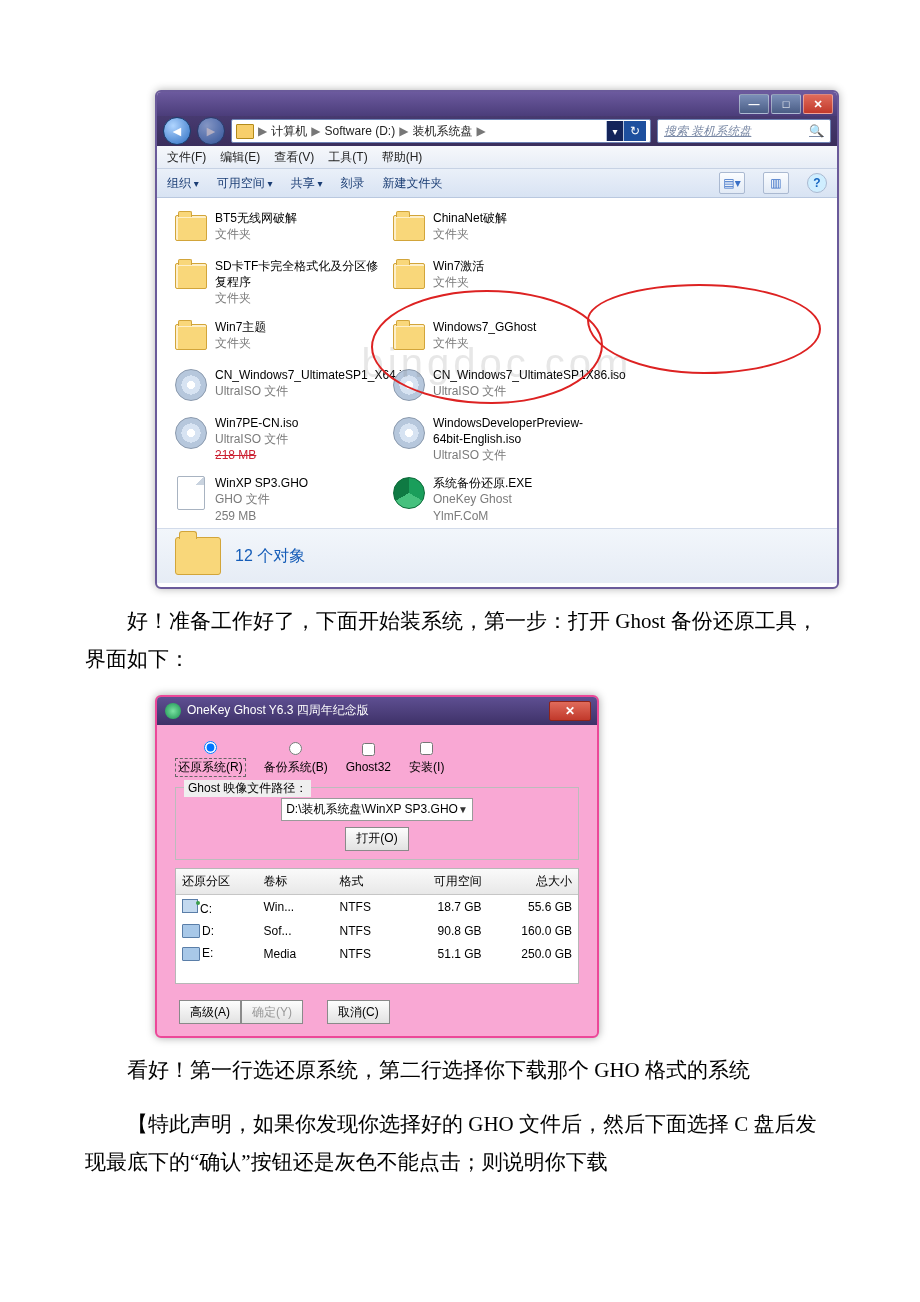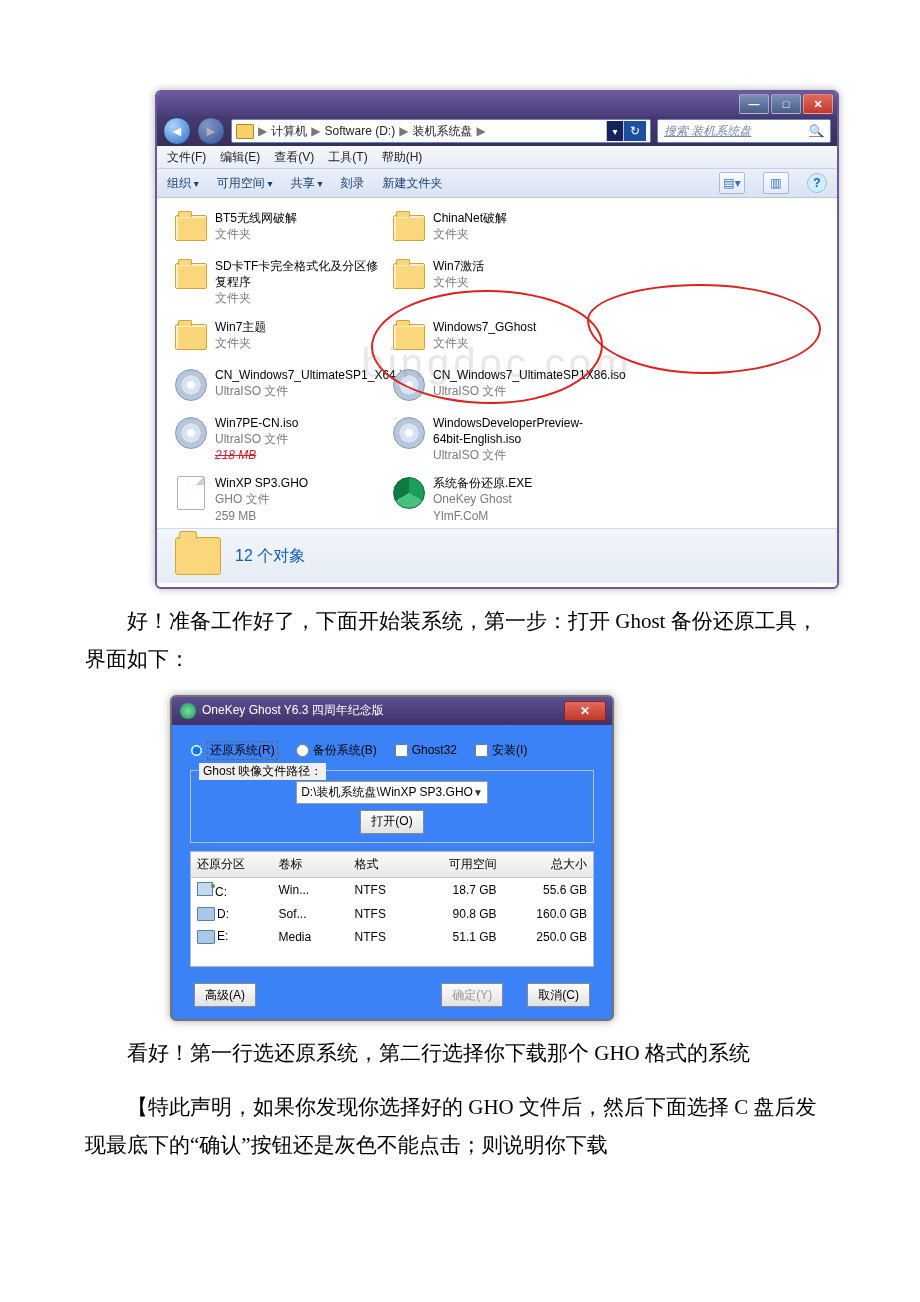--- a/index.html
+++ b/index.html
@@ -164,21 +164,21 @@
 }
 .ghofile::before{content:"";position:absolute;top:0;right:0;width:8px;height:8px;background:linear-gradient(135deg,#fff 50%,#c9d3df 50%);}
 .swirlicn{
   width:30px;height:30px;border-radius:50%;
   background: conic-gradient(#1a9e5b 0 120deg, #46c17e 120deg 240deg, #0f7a43 240deg 360deg);
   border:1px solid #0c6b39;
 }
 .ftxt { font-size:12px; line-height:1.35; }
 .ftxt .fname{color:#000;}
 .ftxt .fsub{color:#7a7a7a;}
-.ftxt .fstrike{color:#c23; text-decoration:line-through;font-style:italic;}
+.ftxt .fstrike{color:#c23; text-decoration:line-through;}
 .redcircle {
   position:absolute; pointer-events:none;
   border:2px solid #d22; border-radius:50% 50% 48% 52% / 50% 48% 52% 50%;
 }
 .statusbar {
   height:54px; border-top:1px solid #d2dbea;
   background:linear-gradient(to bottom,#f2f6fb,#e6ecf5);
   display:flex; align-items:center; padding:0 18px; gap:14px;
 }
 .statusbar .bigfolder {
@@ -188,25 +188,24 @@
 .statusbar .stxt{color:#165db8;font-size:16px;}
 
 
 .ghostwrap {
   margin: 0 0 14px 70px;
 }
 .ghostdlg {
   width: 440px;
   font-family: "SimSun","宋体",sans-serif;
   font-size: 12px;
-  border: 2px solid #737373;
+  border: 2px solid #ec4899;
   border-radius: 6px;
-  background: #3b82f6;
+  background: #f9a8d4;
   box-shadow: 0 0 8px rgba(0,0,0,0.35);
-  margin-left: 15px;
 }
 .ghostdlg .gtitle {
   height: 28px;
   background: linear-gradient(to bottom,#5e4f92,#3e3168);
   color:#fff; font-weight:normal;
   display:flex; align-items:center; padding:0 8px;
   border-top-left-radius:4px;border-top-right-radius:4px;
   position:relative;
 }
 .gtitle .gicon{
@@ -215,38 +214,38 @@
   margin-right:6px;
 }
 .gtitle .gclose{
   position:absolute; right:6px; top:4px;
   width:40px;height:18px;background:linear-gradient(#e06b5b,#c1392b);
   color:#fff;font-weight:bold;border:1px solid #8f2318;border-radius:2px;
   display:flex;align-items:center;justify-content:center;
 }
 .gbody{ padding:16px 18px 12px 18px; }
 .radiorow{ display:flex; align-items:center; gap:18px; margin-bottom:10px;}
-.radiorow label{display:flex;align-items:center;gap:4px;}
+.radiorow label{display:flex;align-items:center;gap:4px;flex-direction:column;}
 .radiorow input{margin:0;}
 .dashed{border:1px dashed #666;padding:0 2px;}
 .fieldset{ border:1px solid #bcbcbc; padding:10px 10px 8px 10px; margin-bottom:8px; position:relative;}
 .fieldset .legend{position:absolute;top:-8px;left:8px;background:#efefef;padding:0 4px;font-size:12px;}
 .pathrow{display:flex;align-items:center;gap:6px;flex-direction:column;}
 .pathbox{flex:1;height:20px;border:1px solid #9a9a9a;background:#fff;padding:2px 4px;display:flex;align-items:center;justify-content:space-between;}
 .pathbox .dd{font-size:10px;color:#333;}
 .btn{height:22px;padding:0 10px;border:1px solid #8a8a8a;background:linear-gradient(#fdfdfd,#e2e2e2);border-radius:0;display:inline-flex;align-items:center;}
 .tablewrap{border:1px solid #b7b7b7;background:#fff;}
 .thead{display:flex;background:linear-gradient(#fafafa,#e8e8e8);border-bottom:1px solid #c6c6c6;}
 .th,.td{padding:4px 6px;font-size:12px;}
 .c1{width:78px;}.c2{width:72px;}.c3{width:62px;}.c4{width:84px;text-align:right;}.c5{width:88px;text-align:right;}
 .trow{display:flex;align-items:center;}
 .trow .drvicon{width:16px;height:12px;background:#a8c8e8;border:1px solid #5a7ea8;border-radius:1px;margin-right:2px;display:inline-block;vertical-align:middle;}
 .trow .cicon{width:14px;height:12px;background:#c3d9ef;border:1px solid #5a7ea8;display:inline-block;margin-right:2px;position:relative;}
 .trow .cicon::after{content:"";position:absolute;right:-3px;top:1px;width:4px;height:4px;background:#3a9e4a;border-radius:50%;}
-.btnrow{display:flex;justify-content:space-between;margin-top:16px;padding:0 4px;gap:16px;}
+.btnrow{display:flex;justify-content:flex-start;margin-top:16px;padding:0 4px;}
 .btnrow .btn.disabled{color:#9a9a9a;}
 .para{
   font-size:21px; line-height:1.8; margin:6px 0 16px 0;
 }
 .indent{text-indent:2em;}
 .watermark{
   position:absolute; left:50%; top:50%; transform:translate(-50%,-50%);
   font-size:40px; color:rgba(120,120,120,0.18); letter-spacing:4px; pointer-events:none;
   font-family: Arial, sans-serif;
 }

